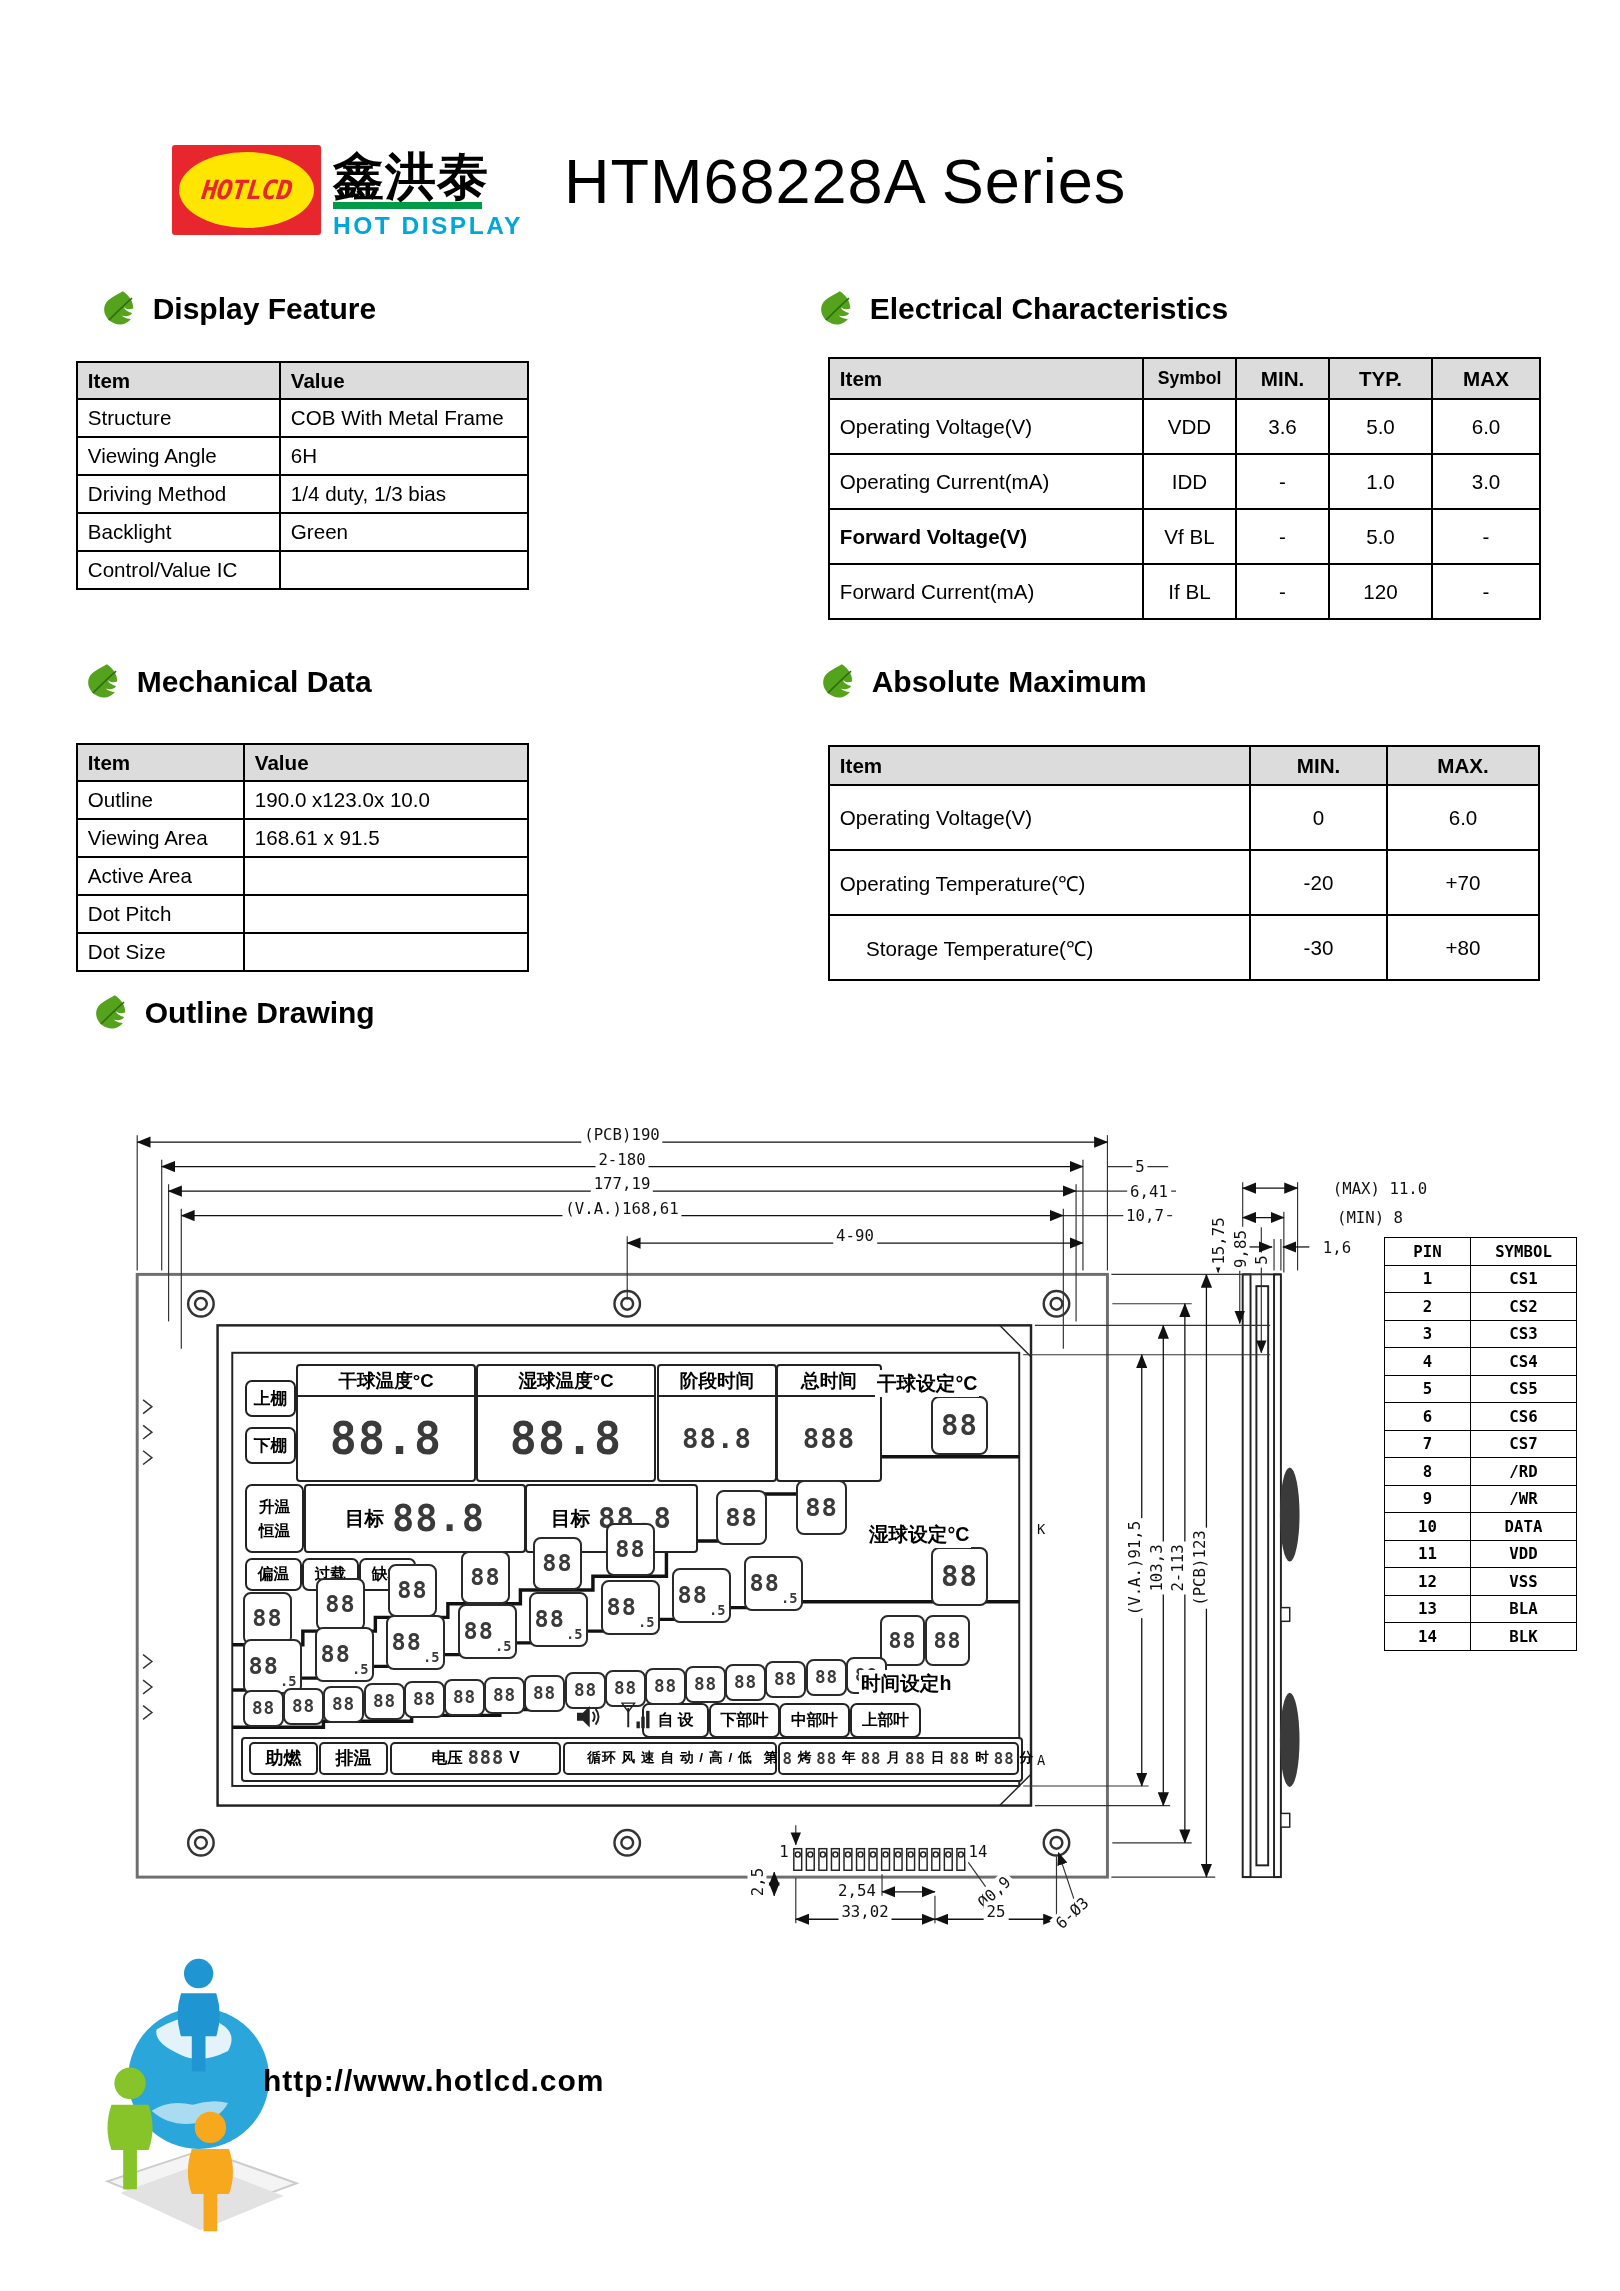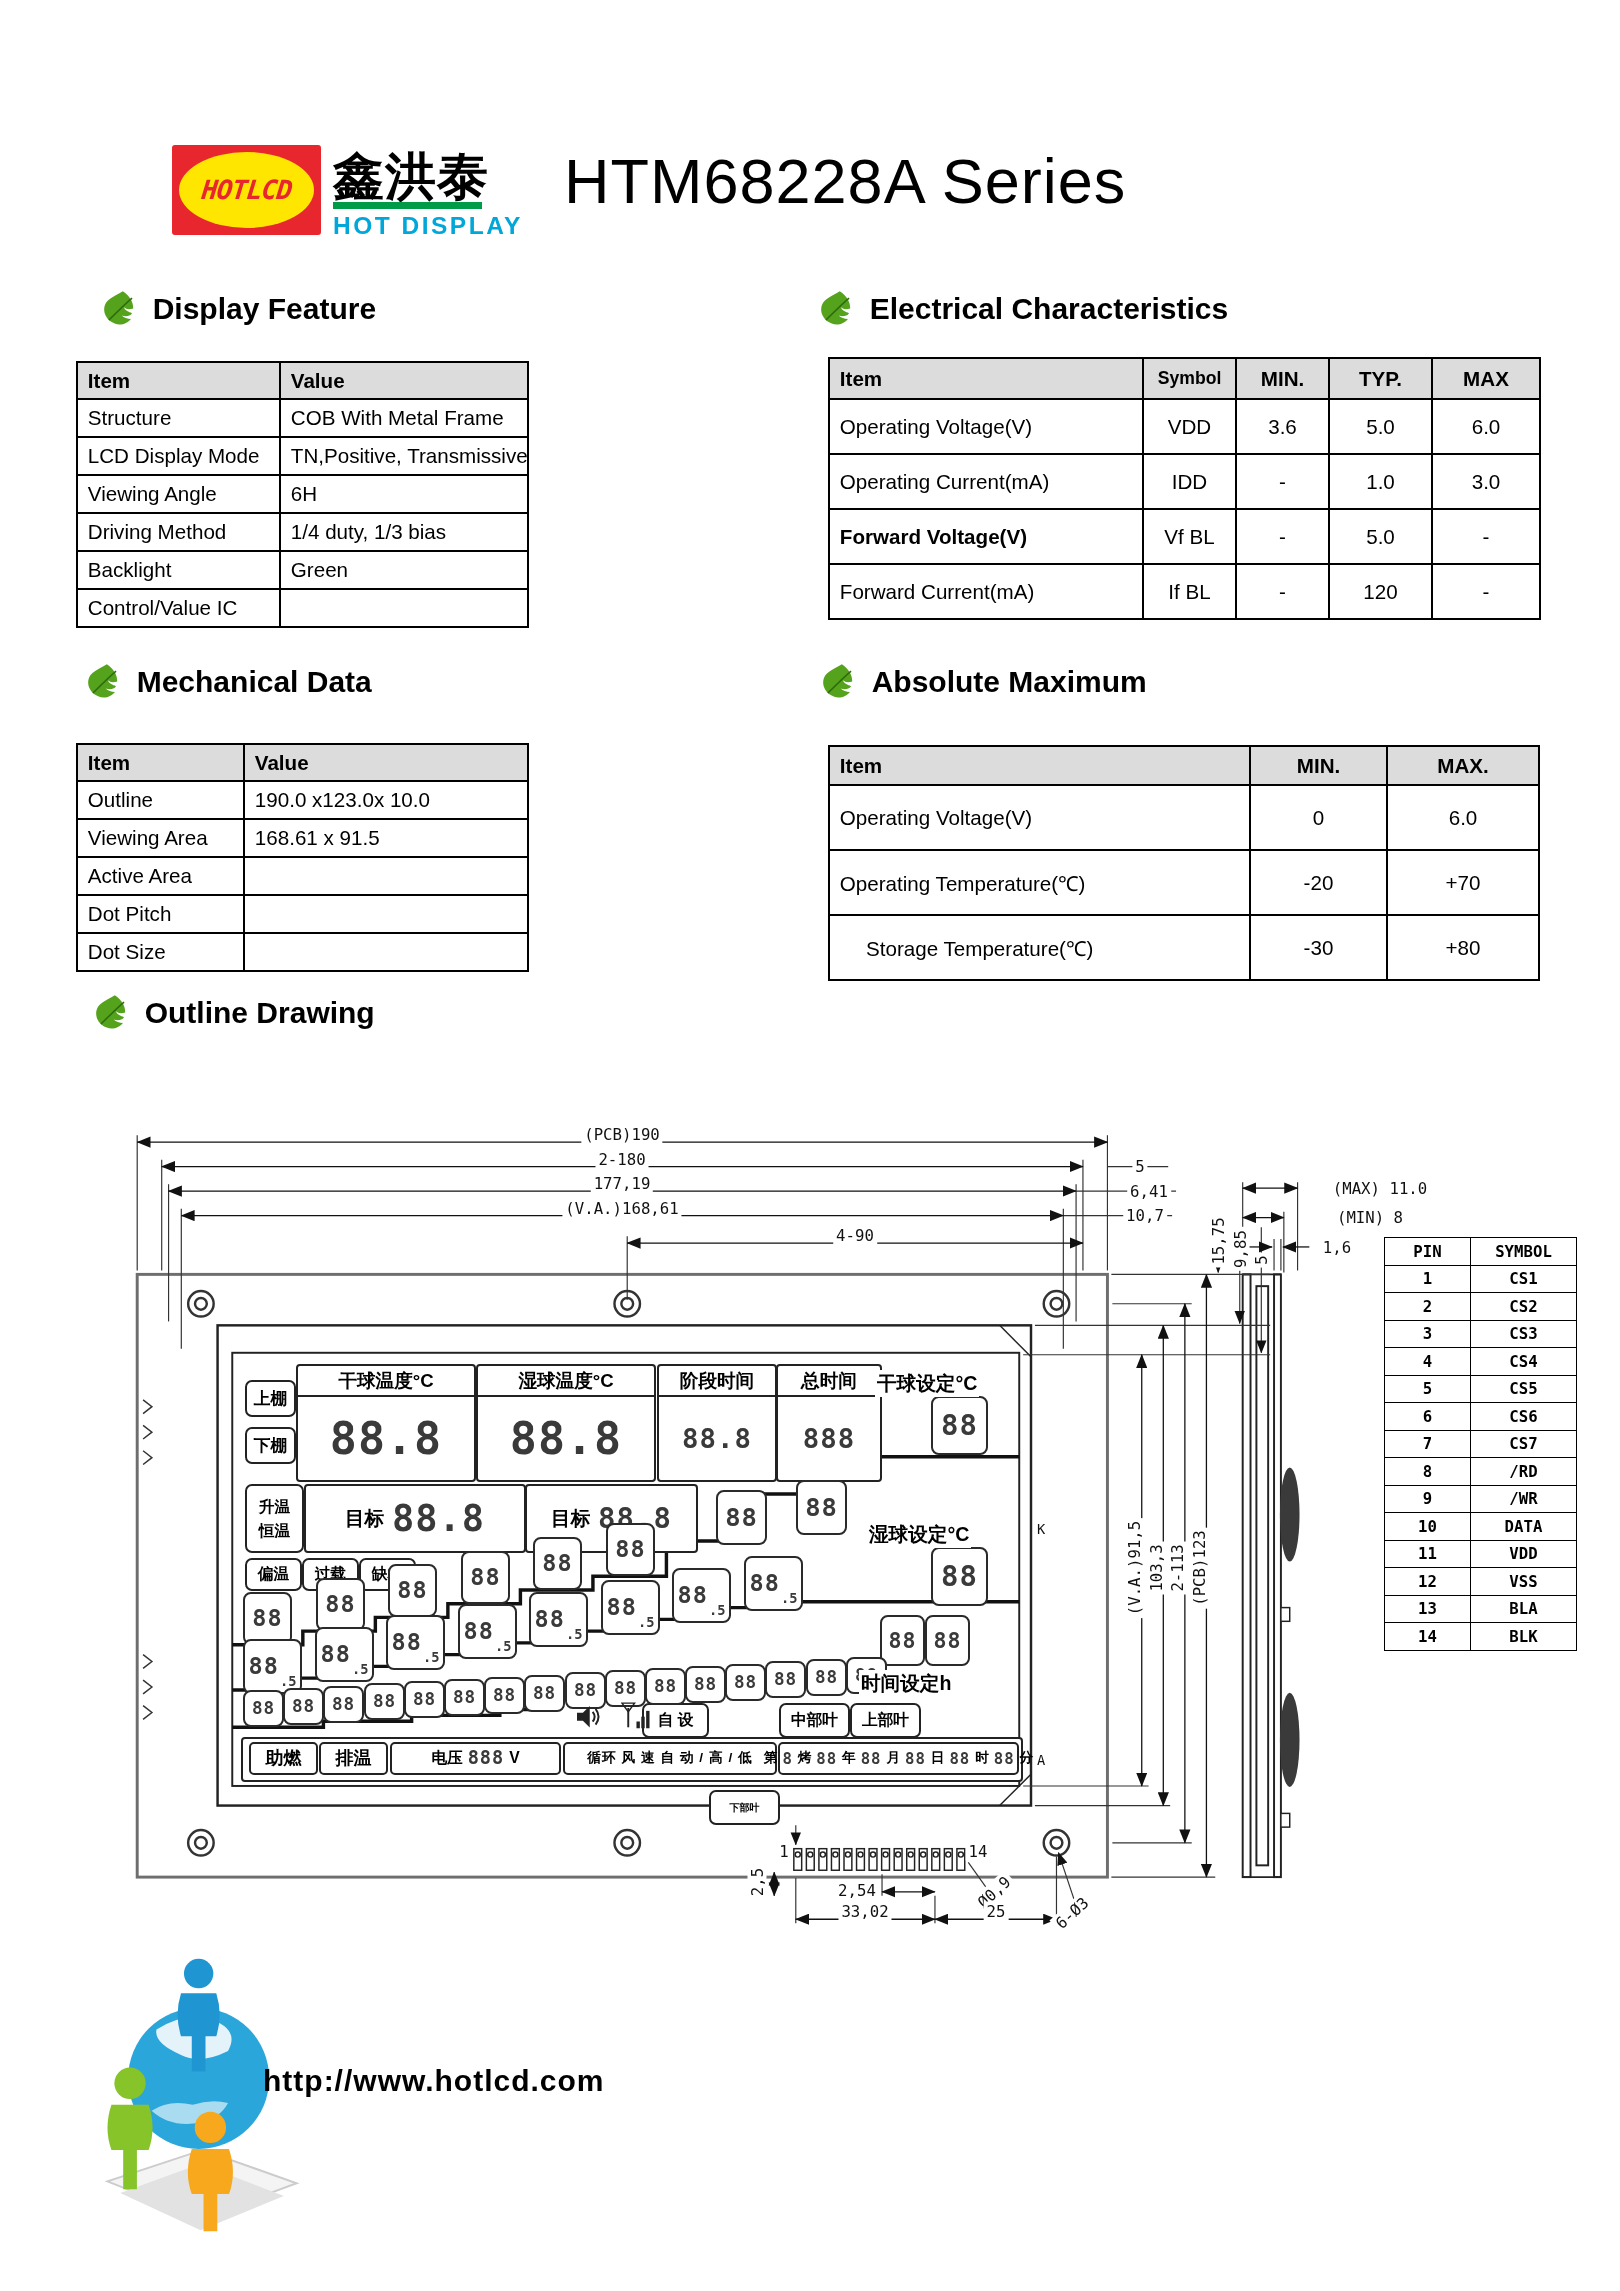--- a/index.html
+++ b/index.html
@@ -113,24 +113,20 @@
           <th style="text-align: left;">Item</th>
           <th style="text-align: left;">Value</th>
         </tr>
       </thead>
       <tbody>
         <tr>
           <td style="text-align: left;">Structure</td>
           <td style="text-align: left;">COB With Metal Frame</td>
         </tr>
         <tr>
-          <td style="text-align: left;">LCD Display Mode</td>
-          <td style="text-align: left;">TN,Positive, Transmissive</td>
-        </tr>
-        <tr>
           <td style="text-align: left;">Viewing Angle</td>
           <td style="text-align: left;">6H</td>
         </tr>
         <tr>
           <td style="text-align: left;">Driving Method</td>
           <td style="text-align: left;">1/4 duty, 1/3 bias</td>
         </tr>
         <tr>
           <td style="text-align: left;">Backlight</td>
           <td style="text-align: left;">Green</td>
@@ -528,21 +524,21 @@
     </svg>
     <svg class="abs" width="29" height="27.4" viewBox="0 0 30 28" style="left:621px;top:1702px;z-index:5;">
       <path d="M1,1 h13 l-6.5,9 z" fill="none" stroke="#222" stroke-width="1.5"></path>
       <line x1="7.5" y1="6" x2="7.5" y2="26" stroke="#222" stroke-width="2"></line>
       <rect x="16" y="20" width="3.5" height="7" fill="#222"></rect>
       <rect x="21" y="15" width="3.5" height="12" fill="#222"></rect>
       <rect x="26" y="9" width="3.5" height="18" fill="#222"></rect>
     </svg>
 
     <div class="cnbtn" style="left:642px;top:1703px;width:63px;height:31px;font-size:15.7px;">自 设</div>
-    <div class="cnbtn" style="left:709px;top:1790px;width:67px;height:31px;font-size:10px;text-align:center;">下部叶</div>
+    <div class="cnbtn" style="left:709px;top:1703px;width:67px;height:31px;font-size:16px;text-align:center;">下部叶</div>
     <div class="cnbtn" style="left:779px;top:1703px;width:67px;height:31px;font-size:15.7px;">中部叶</div>
     <div class="cnbtn" style="left:850px;top:1703px;width:67px;height:31px;font-size:15.7px;">上部叶</div>
 
     <div class="abs" style="left:241px;top:1737px;width:778px;height:41px;border:2.5px solid #222;border-radius:3.9px;background:#fff;z-index:4;">
       <div class="strip-cell" id="strip-c1" style="left:5.9px;top:2.9px;width:65px;height:29px;">助燃</div>
       <div class="strip-cell" id="strip-c2" style="left:76px;top:2.9px;width:65px;height:29px;">排温</div>
       <div class="strip-cell" id="strip-c3" style="left:147px;top:2.9px;width:167px;height:29px;">
           <span class="tx">电压</span>
           <span class="seg">888</span>
           <span class="tx">V</span>

